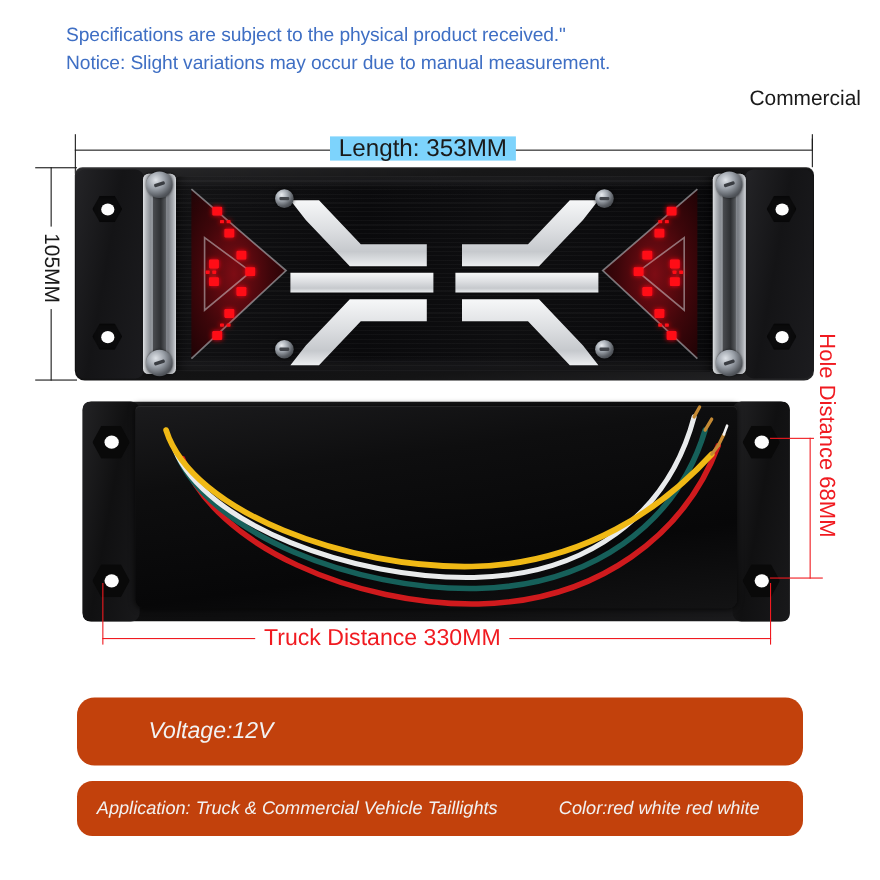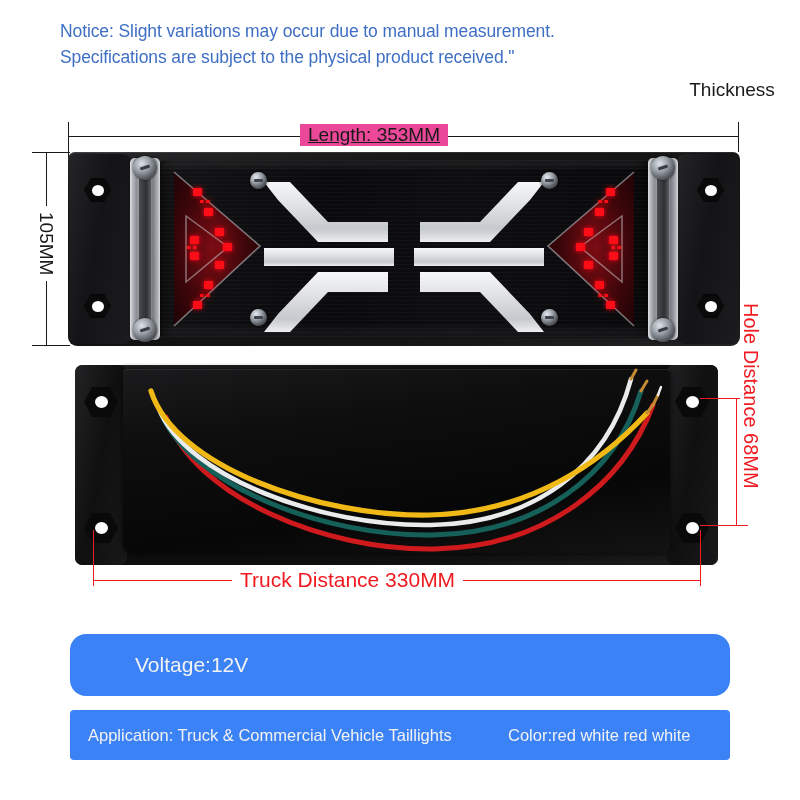--- a/index.html
+++ b/index.html
@@ -225,62 +225,63 @@
     width: 13px; height: 12px;
     background: #fcfcfc;
     border-radius: 50%;
   }
 
   
   #wires { left: 0; top: 0; width: 643px; height: 200px; z-index: 3; }
 
   
   .spec-bar {
-    background: #3b82f6;
+    background: #c2410c;
     border-radius: 13px;
     color: #f2f2f2;
     display: flex;
     align-items: center;
+    font-style: italic;
   }
   #spec-bar-1 {
     left: 70px; top: 634px;
     width: 660px; height: 62px;
     border-radius: 16px;
   }
   #spec-bar-2 {
     left: 70px; top: 710px;
     width: 660px; height: 50px;
-    border-radius: 4px;
+    border-radius: 14px;
   }
   #spec-voltage   { position:absolute; left: 65px;  font-size: 21px; }
   #spec-weight    { position:absolute; left: 345px; font-size: 21px; }
   #spec-application { position:absolute; left: 18px;  font-size: 16.5px; }
   #spec-color     { position:absolute; left: 438px; font-size: 16.5px; }
 </style>
 </head>
 <body>
 
 <div class="abs" id="notice" data-name="notice-text">
+  <span class="line" data-name="notice-line-2">Specifications are subject to the physical product received."</span>
   <span class="line" data-name="notice-line-1">Notice: Slight variations may occur due to manual measurement.</span>
-  <span class="line" data-name="notice-line-2">Specifications are subject to the physical product received."</span>
 </div>
 
 <div class="abs" id="thickness-label" data-name="thickness-annotation">
-  <div data-name="thickness-label-text">Thickness</div>
+  <div data-name="thickness-label-text">Commercial</div>
 </div>
 
 <div class="abs dimline-v" data-name="thickness-leader-line" style="left:738px; top:126px; height:26px;"></div>
 
 <div class="abs dimline-v" data-name="length-extension-left" style="left:68px; top:122px; height:36px;"></div>
 <div class="abs dimline-v" data-name="length-extension-right" style="left:738px; top:122px; height:14px;"></div>
 <div class="abs dimline-h" data-name="length-dimension-line" style="left:68px; top:136px; width:671px;"></div>
 <div class="abs" data-name="length-label" style="left:300px; top:124px;">Length: 353MM</div>
 <style>
   [data-name="length-label"]{
-    background:#ec4899; padding:0 8px; font-size:19px; color:#1a1a1a; white-space:nowrap; line-height:22px;text-decoration:underline;
+    background:#7dd3fc; padding:0 8px; font-size:22px; color:#1a1a1a; white-space:nowrap; line-height:22px;
   }
 </style>
 
 <div class="abs dimline-h" data-name="height-extension-top" style="left:32px; top:152px; width:38px;"></div>
 <div class="abs dimline-h" data-name="height-extension-bottom" style="left:32px; top:345px; width:38px;"></div>
 <div class="abs dimline-v" data-name="height-dimension-line" style="left:46px; top:152px; height:194px;"></div>
 <div class="abs rot90" data-name="height-label" style="left:57px; top:206px; background:#fff; padding:0 6px; font-size:19px; color:#1a1a1a; white-space:nowrap; line-height:22px;">105MM</div>
 
 <div class="abs" id="front-lamp" data-name="taillight-front-view">
 

